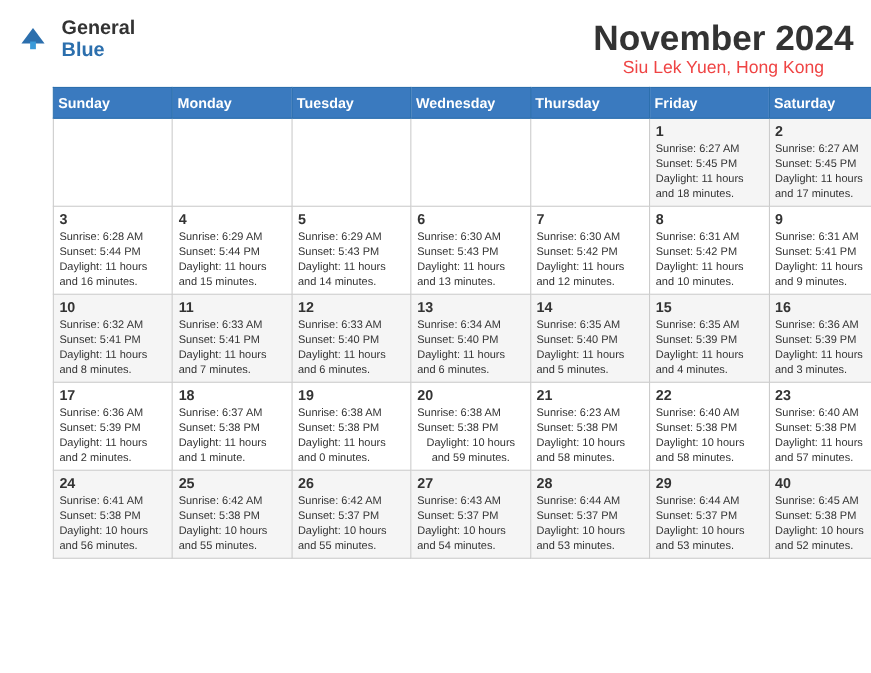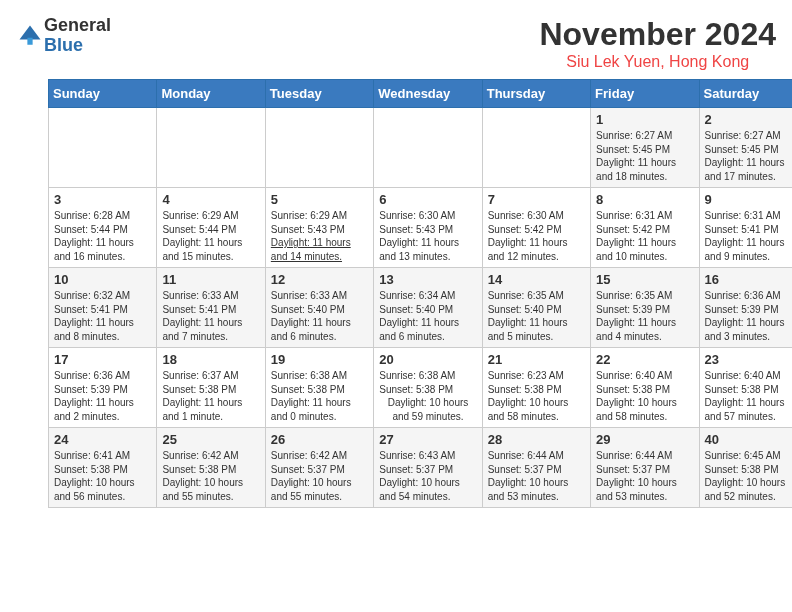--- a/index.html
+++ b/index.html
@@ -12,21 +12,21 @@
     }
     .header {
       display: flex;
       justify-content: space-between;
       align-items: flex-start;
       margin-bottom: 8px;
     }
     .logo {
       display: flex;
       align-items: center;
-      gap: 0;
+      gap: 12px;
     }
     .logo-text {
       font-size: 18px;
       font-weight: bold;
       line-height: 1.1;
     }
     .logo-text .general { color: #333; }
     .logo-text .blue { color: #2c6fad; }
     .logo-icon {
       width: 28px;
@@ -141,21 +141,21 @@
         <td>
           <span class="day-num">4</span>
           <span style="display: block; line-height: 1.35;">Sunrise: 6:29 AM</span>
           <span style="display: block; line-height: 1.35;">Sunset: 5:44 PM</span>
           <span style="display: block; line-height: 1.35;">Daylight: 11 hours and 15 minutes.</span>
         </td>
         <td>
           <span class="day-num">5</span>
           <span style="display: block; line-height: 1.35;">Sunrise: 6:29 AM</span>
           <span style="display: block; line-height: 1.35;">Sunset: 5:43 PM</span>
-          <span style="display: block; line-height: 1.35; text-decoration: underline;">Daylight: 11 hours and 14 minutes.</span>
+          <span style="display: block; line-height: 1.35;">Daylight: 11 hours and 14 minutes.</span>
         </td>
         <td>
           <span class="day-num">6</span>
           <span style="display: block; line-height: 1.35;">Sunrise: 6:30 AM</span>
           <span style="display: block; line-height: 1.35;">Sunset: 5:43 PM</span>
           <span style="display: block; line-height: 1.35;">Daylight: 11 hours and 13 minutes.</span>
         </td>
         <td>
           <span class="day-num">7</span>
           <span style="display: block; line-height: 1.35;">Sunrise: 6:30 AM</span>

